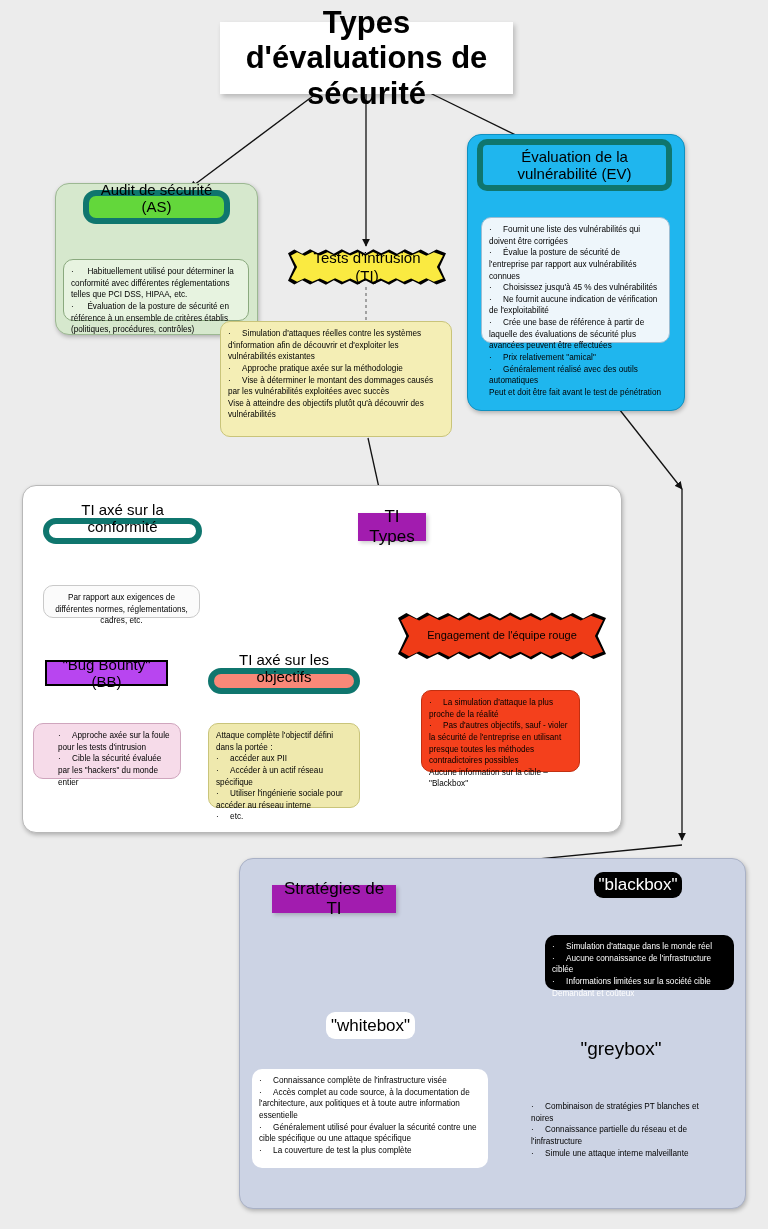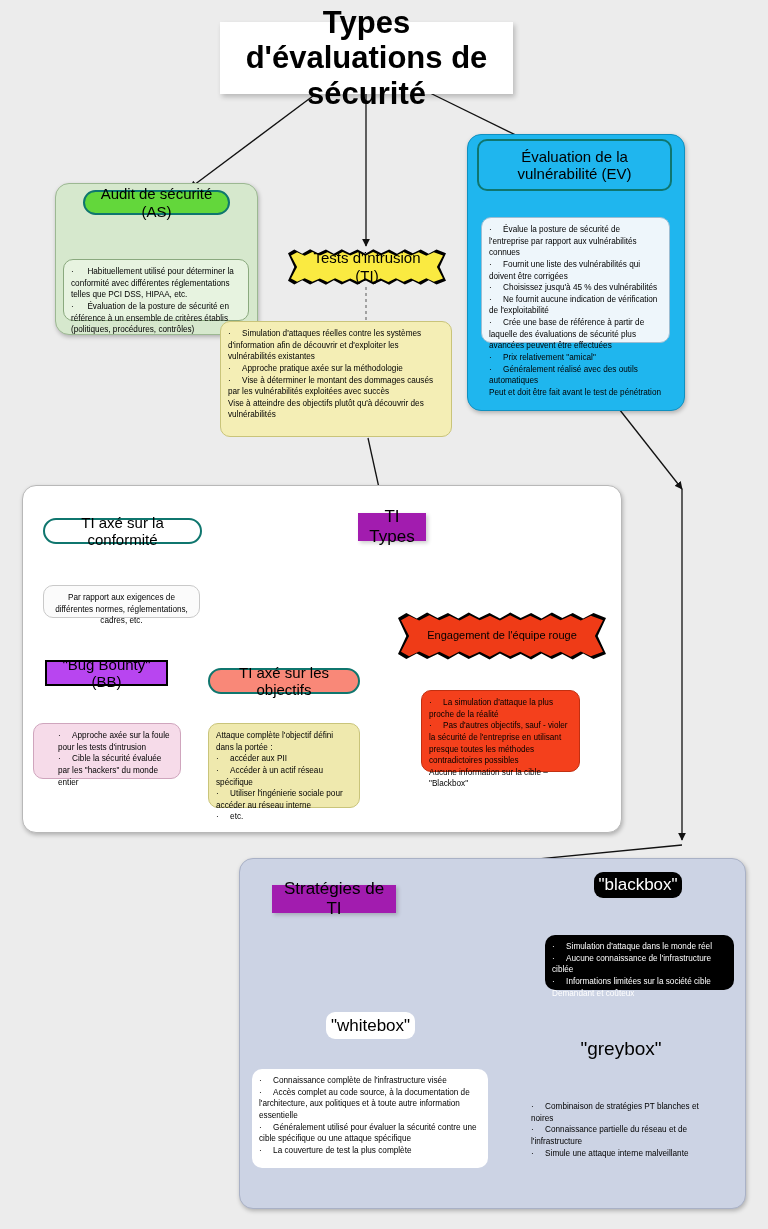--- a/index.html
+++ b/index.html
@@ -46,24 +46,25 @@
 
   .title-node {
     background: #ffffff;
     font-weight: bold;
     font-size: 31px;
     box-shadow: 2px 3px 5px rgba(0,0,0,.22);
     padding: 8px 20px;
   }
 
   .pill {
-    border: 2px solid #0f766e;
+    border: 6px solid #0f766e;
     border-radius: 13px;
     padding: 3px 9px;
     font-size: 15px;
+    align-items: flex-end;
   }
   .pill-green   { background: #63d73b; }
   .pill-blue    { background: #1fb6ee; border-radius: 10px; font-size: 15px; }
   .pill-white   { background: #ffffff; }
   .pill-salmon  { background: #f98878; }
 
   .rect-plain {
     background: #a21caf;
     font-size: 17px;
     padding: 3px 8px;
@@ -206,21 +207,21 @@
     <path d="M 370,1039 L 370,1068" stroke="#666" stroke-width="1.1" stroke-dasharray="3 3" fill="none"></path>
     <path d="M 620,1062 L 620,1094" stroke="#666" stroke-width="1.1" stroke-dasharray="3 3" fill="none"></path>
   </svg>
 
   <div class="node title-node" style="left:220px; top:22px; width:293px; height:72px;">
     <span>Types d'évaluations de sécurité</span>
   </div>
 
   <div class="panel panel-audit" style="left:55px; top:183px; width:203px; height:152px;"></div>
 
-  <div class="node pill pill-green" style="left:83px; top:190px; width:147px; height:25px;">
+  <div class="node pill pill-green" style="left:83px; top:190px; width:147px; height:34px;">
     <span>Audit de sécurité (AS)</span>
   </div>
 
   <div class="note note-green" style="left:63px; top:259px; width:186px; height:62px;">
     <p>·&nbsp;&nbsp;&nbsp;&nbsp;&nbsp;&nbsp;Habituellement utilisé pour déterminer la conformité avec différentes réglementations telles que PCI DSS, HIPAA, etc.</p>
     <p>·&nbsp;&nbsp;&nbsp;&nbsp;&nbsp;&nbsp;Évaluation de la posture de sécurité en référence à un ensemble de critères établis (politiques, procédures, contrôles)</p>
   </div>
 
   <div class="burst burst-yellow" style="left:288px; top:248px; width:158px; height:38px;">
     <span class="burst-bg"></span>
@@ -235,22 +236,22 @@
     <p>Vise à atteindre des objectifs plutôt qu'à découvrir des vulnérabilités</p>
   </div>
 
   <div class="panel panel-ev" style="left:467px; top:134px; width:218px; height:277px;"></div>
 
   <div class="node pill pill-blue" style="left:477px; top:139px; width:195px; height:52px;">
     <span>Évaluation de la vulnérabilité (EV)</span>
   </div>
 
   <div class="note note-blue" style="left:481px; top:217px; width:189px; height:126px;">
+    <p>·&nbsp;&nbsp;&nbsp;&nbsp;&nbsp;Fournit une liste des vulnérabilités qui doivent être corrigées</p>
     <p>·&nbsp;&nbsp;&nbsp;&nbsp;&nbsp;Évalue la posture de sécurité de l'entreprise par rapport aux vulnérabilités connues</p>
-    <p>·&nbsp;&nbsp;&nbsp;&nbsp;&nbsp;Fournit une liste des vulnérabilités qui doivent être corrigées</p>
     <p>·&nbsp;&nbsp;&nbsp;&nbsp;&nbsp;Choisissez jusqu'à 45 % des vulnérabilités</p>
     <p>·&nbsp;&nbsp;&nbsp;&nbsp;&nbsp;Ne fournit aucune indication de vérification de l'exploitabilité</p>
     <p>·&nbsp;&nbsp;&nbsp;&nbsp;&nbsp;Crée une base de référence à partir de laquelle des évaluations de sécurité plus avancées peuvent être effectuées</p>
     <p>·&nbsp;&nbsp;&nbsp;&nbsp;&nbsp;Prix relativement "amical"</p>
     <p>·&nbsp;&nbsp;&nbsp;&nbsp;&nbsp;Généralement réalisé avec des outils automatiques</p>
     <p>Peut et doit être fait avant le test de pénétration</p>
   </div>
 
   <div class="panel panel-titypes" style="left:22px; top:485px; width:600px; height:348px;"></div>
 

